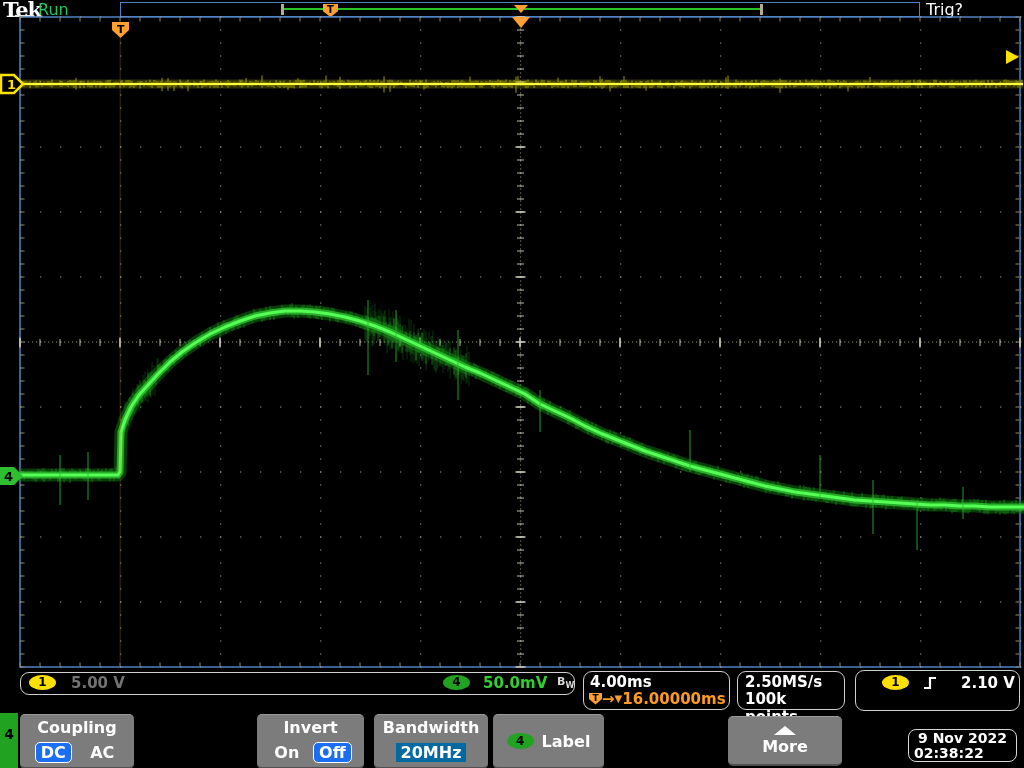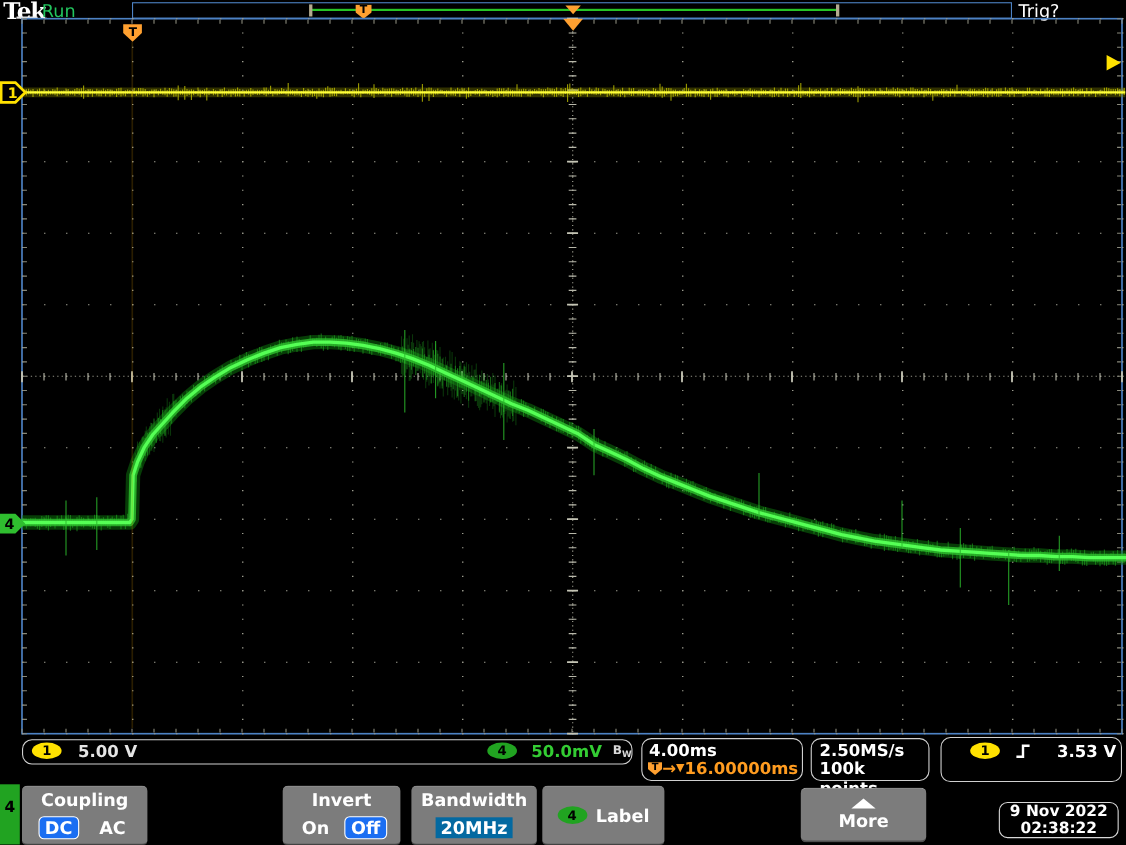--- a/index.html
+++ b/index.html
@@ -24,21 +24,21 @@
 
   
   .robox{border:1.5px solid #d0d0d0;border-radius:9px;background:#000;}
   #readout-ch{left:20px;top:672px;width:553px;height:21px;}
   #readout-horiz{left:583px;top:671px;width:145px;height:37px;}
   #readout-acq{left:737px;top:671px;width:106px;height:37px;}
   #readout-trig{left:855px;top:670px;width:163px;height:39px;}
   .oval{position:absolute;width:27px;height:15px;border-radius:50%;color:#000;
         font-weight:bold;font-size:12px;text-align:center;line-height:15px;}
   .yellow-bg{background:#ffe100;} .green-bg{background:#21a321;}
-  .ytext{color:#e5e5e5;} .gtext{color:#33cc33;} .otext{color:#ff9c20;}
+  .ytext{color:#737373;} .gtext{color:#33cc33;} .otext{color:#ff9c20;}
   .rfont{font-weight:bold;font-size:15px;}
   #bw-ind{position:absolute;left:536px;top:2px;color:#d8d8d8;font-size:11px;font-weight:bold;}
   #bw-ind sub{font-size:8px;}
   #delay-row{position:absolute;left:5px;top:18px;display:flex;align-items:center;height:17px;}
   #delay-t-badge{position:relative;width:13px;height:12px;font-size:9px;line-height:10px;}
   #slope-icon{position:absolute;left:66px;top:4px;}
 
   
   .softkey{top:714px;height:52px;background:#7c7c7c;border-radius:5px;
            border-top:1px solid #9a9a9a;border-bottom:2px solid #4f4f4f;
@@ -54,21 +54,21 @@
   #btn-more{left:728px;top:716px;width:114px;height:47px;justify-content:center;}
   #label-oval{position:relative;width:27px;height:16px;border-radius:50%;background:#21a321;
               color:#000;font-weight:bold;font-size:12px;text-align:center;line-height:16px;}
   #more-tri{width:0;height:0;border-left:11px solid transparent;border-right:11px solid transparent;
             border-bottom:9px solid #fff;margin-bottom:2px;}
   #more-label{font-size:16px;font-weight:bold;color:#fff;}
   #ch-tab{left:0;top:713px;width:18px;height:55px;background:#21a321;color:#000;
           font-weight:bold;font-size:14px;text-align:center;padding-top:13px;box-sizing:border-box;}
   #datetime{left:908px;top:729px;width:109px;height:33px;border:1.5px solid #d8d8d8;border-radius:8px;
             font-size:14px;font-weight:bold;color:#fff;line-height:15px;box-sizing:border-box;padding:1px 5px;}
-  #dt-date{text-align:center;} #dt-time{text-align:center;}
+  #dt-date{text-align:center;} #dt-time{text-align:left;}
   svg text{font-family:"DejaVu Sans",sans-serif;}
 </style>
 </head>
 <body>
 
 <div id="screen">
 
   <div class="abs" id="tek-logo">Tek</div>
   <div class="abs" id="tek-underline"></div>
   <div class="abs" id="run-status">Run</div>
@@ -145,21 +145,21 @@
   <div class="abs robox" id="readout-acq">
     <span class="abs rfont" style="left:7px;top:1px;color:#fff;">2.50MS/s</span>
     <span class="abs rfont" style="left:7px;top:18px;color:#fff;">100k points</span>
   </div>
 
   <div class="abs robox" id="readout-trig">
     <span class="oval yellow-bg" style="left:26px;top:4px;">1</span>
     <svg id="slope-icon" width="20" height="16">
       <path d="M2,13 h6 v-10 h6" fill="none" stroke="#fff" stroke-width="2.2"></path>
     </svg>
-    <span class="abs rfont" style="left:105px;top:3px;color:#fff;">3.53 V</span>
+    <span class="abs rfont" style="left:105px;top:3px;color:#fff;">2.10 V</span>
   </div>
 
   <div class="abs" id="ch-tab">4</div>
 
   <div class="abs softkey" id="btn-coupling">
     <div class="sk-title">Coupling</div>
     <div class="sk-opts">
       <span class="opt selected">DC</span>
       <span class="opt">AC</span>
     </div>

